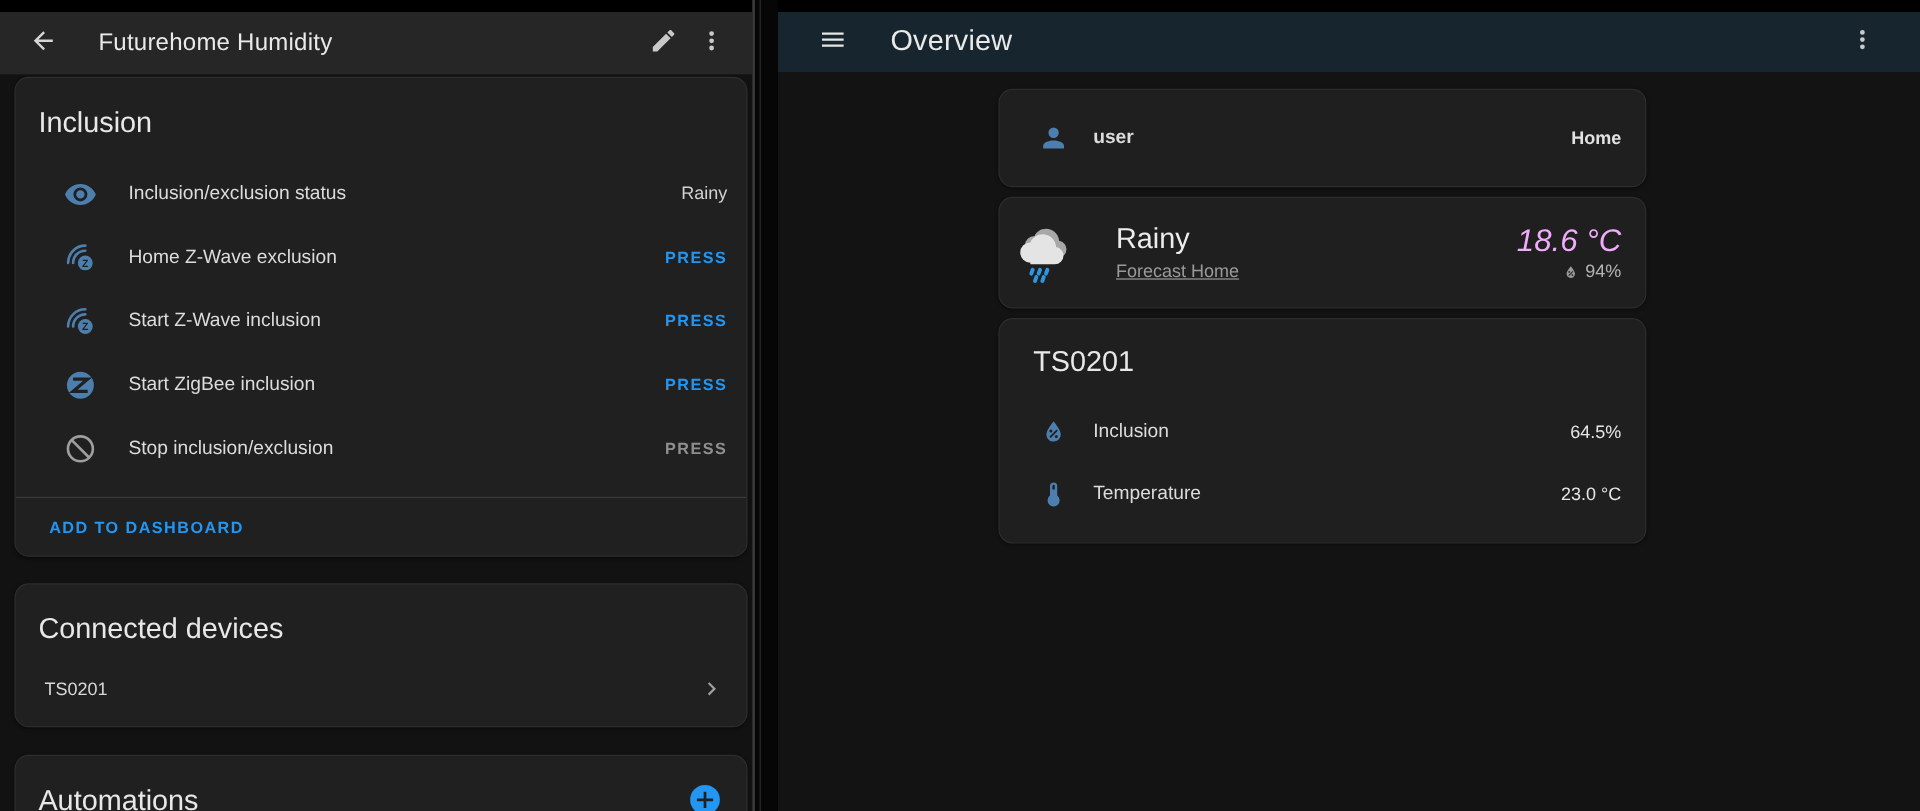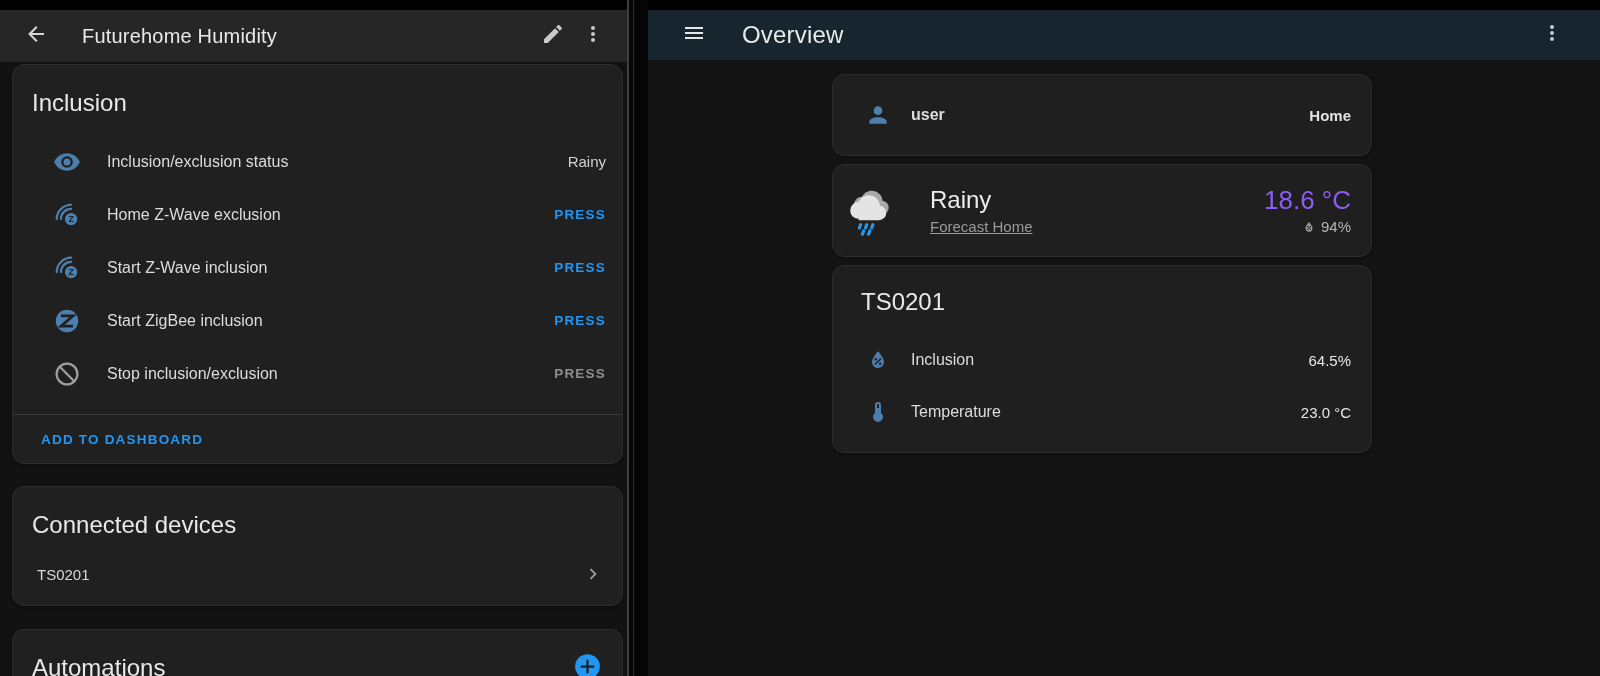--- a/index.html
+++ b/index.html
@@ -60,21 +60,21 @@
   .user-card .row-label { font-size:16px; color:#dcdcdc; margin-left:20px; flex:1; }
   .user-card .row-value { font-size:15px; color:#e2e2e2; }
 
   .weather-card { height:93px; display:flex; align-items:center; padding:0 20px 0 13px; }
   .w-icon { width:46px; height:50px; flex:none; }
   .w-icon svg { width:46px; height:50px; display:block; }
   .w-main { margin-left:38px; flex:1; }
   .w-state { font-size:24px; color:#ececec; line-height:1.15; }
   .w-sub { font-size:15px; color:#9a9a9a; margin-top:5px;text-decoration:underline; }
   .w-right { text-align:right; }
-  .w-temp { font-size:26px; color:#8b5cf6; line-height:1.1; }
+  .w-temp { font-size:26px; color:#f0abfc; line-height:1.1;font-style:italic; }
   .w-hum { margin-top:4px; display:flex; align-items:center; justify-content:flex-end; gap:5px; font-size:15px; color:#b5b5b5; }
   .w-hum svg { width:14px; height:14px; display:block; }
 
   .dev-card { padding-bottom:14px; }
   .dev-card .card-title { padding:22px 20px 0 28px; }
   .dev-rows { margin-top:18px; }
   .dev-row { height:52px; display:flex; align-items:center; padding:0 20px 0 33px; }
   .dev-row .row-icon, .dev-row .row-icon svg { width:24px; height:24px; }
   .dev-row .row-label { margin-left:21px; font-size:16px; }
   .dev-row .row-value { font-size:15px; color:#e6e6e6; }

